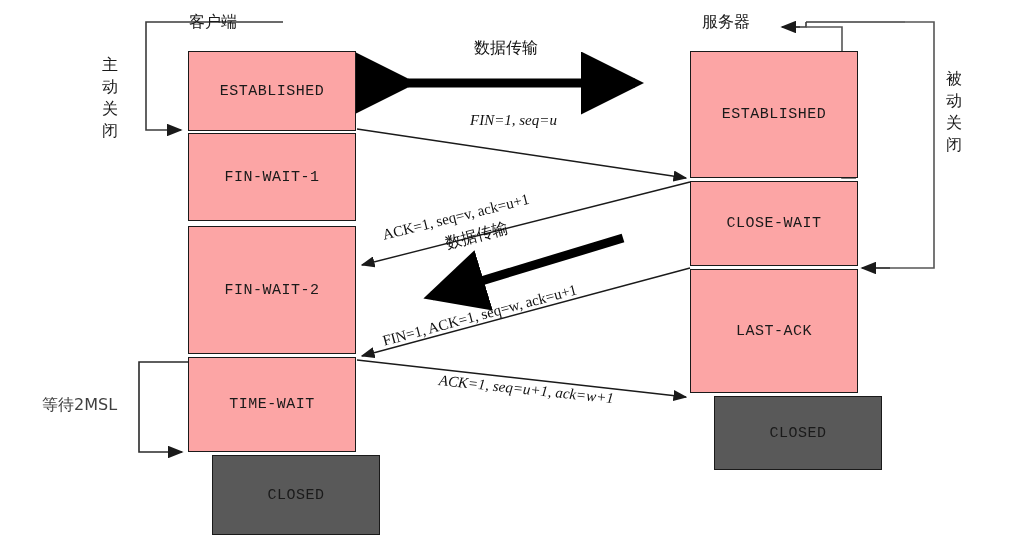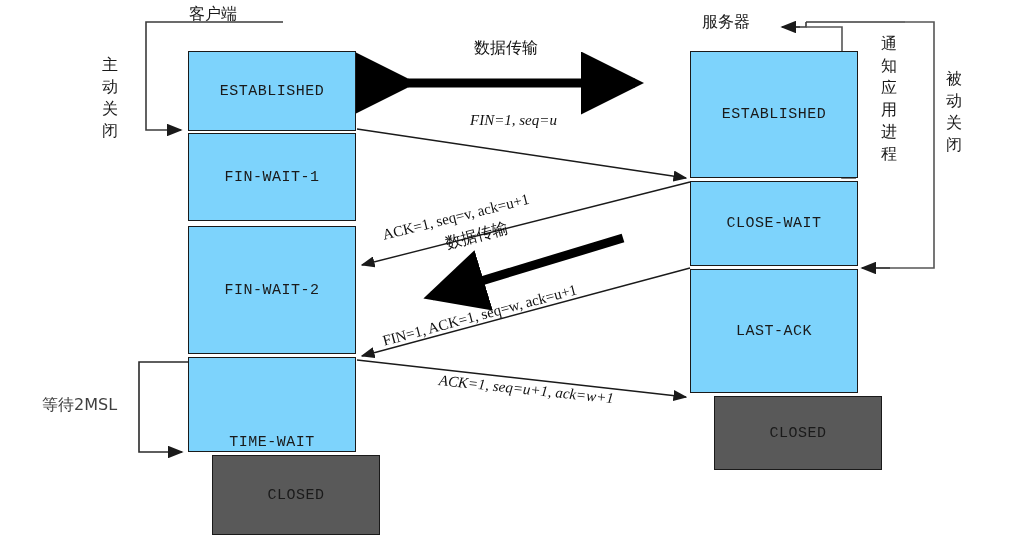--- a/index.html
+++ b/index.html
@@ -26,21 +26,21 @@
     position: absolute;
     box-sizing: border-box;
     border: 1px solid #1a1a1a;
     display: flex;
     align-items: center;
     justify-content: center;
     font-family: "Liberation Mono", "DejaVu Sans Mono", monospace;
     font-size: 15px;
     letter-spacing: 0.5px;
     color: #1a1a1a;
-    background: #7dd3fc;
+    background: #fca5a5;
   }
   .state-box.closed {
     background: #595959;
     margin-left: 24px;
   }
   .label-cn {
     position: absolute;
     font-family: "DejaVu Sans", "Liberation Sans", sans-serif;
     font-size: 16px;
     color: #1a1a1a;
@@ -151,45 +151,44 @@
 
   <div class="state-box" style="left:188px; top:51px;  width:168px; height:80px;">
     <span>ESTABLISHED</span>
   </div>
   <div class="state-box" style="left:188px; top:133px; width:168px; height:88px;">
     <span>FIN-WAIT-1</span>
   </div>
   <div class="state-box" style="left:188px; top:226px; width:168px; height:128px;">
     <span>FIN-WAIT-2</span>
   </div>
-  <div class="state-box" style="left:188px; top:357px; width:168px; height:95px;align-items:flex-end;">
+  <div class="state-box" style="left:188px; top:357px; width:168px; height:95px;">
     <span>TIME-WAIT</span>
   </div>
   <div class="state-box closed" style="left:188px; top:455px; width:168px; height:80px;">
     <span>CLOSED</span>
   </div>
 
   <div class="state-box" style="left:690px; top:51px;  width:168px; height:127px;">
     <span>ESTABLISHED</span>
   </div>
   <div class="state-box" style="left:690px; top:181px; width:168px; height:85px;">
     <span>CLOSE-WAIT</span>
   </div>
   <div class="state-box" style="left:690px; top:269px; width:168px; height:124px;">
     <span>LAST-ACK</span>
   </div>
   <div class="state-box closed" style="left:690px; top:396px; width:168px; height:74px;">
     <span>CLOSED</span>
   </div>
 
-  <div class="label-cn" style="left:189px; top:4px;text-align:center;">客户端</div>
+  <div class="label-cn" style="left:189px; top:12px;text-align:center;">客户端</div>
   <div class="label-cn" style="left:702px; top:12px;">服务器</div>
 
   <div class="label-vert" style="left:100px; top:46px;margin-top:8px;">主动关闭</div>
-  <div class="label-vert" style="left:879px; top:33px;">通知应用进程</div>
   <div class="label-vert" style="left:944px; top:68px;">被动关闭</div>
 
   <div class="wait-label" style="left:42px; top:395px;">等待2MSL</div>
 
   <div class="data-label" style="left:474px; top:38px;">数据传输</div>
   <div class="data-label" style="left:446px; top:234px; transform: rotate(-15deg);">数据传输</div>
 
   <div class="msg-label" style="left:470px; top:112px; transform: rotate(0deg); font-style:italic;">FIN=1,  seq=u</div>
 
   <div class="msg-label" style="left:383px; top:227px; transform: rotate(-14deg);">ACK=1, seq=v, ack=u+1</div>

